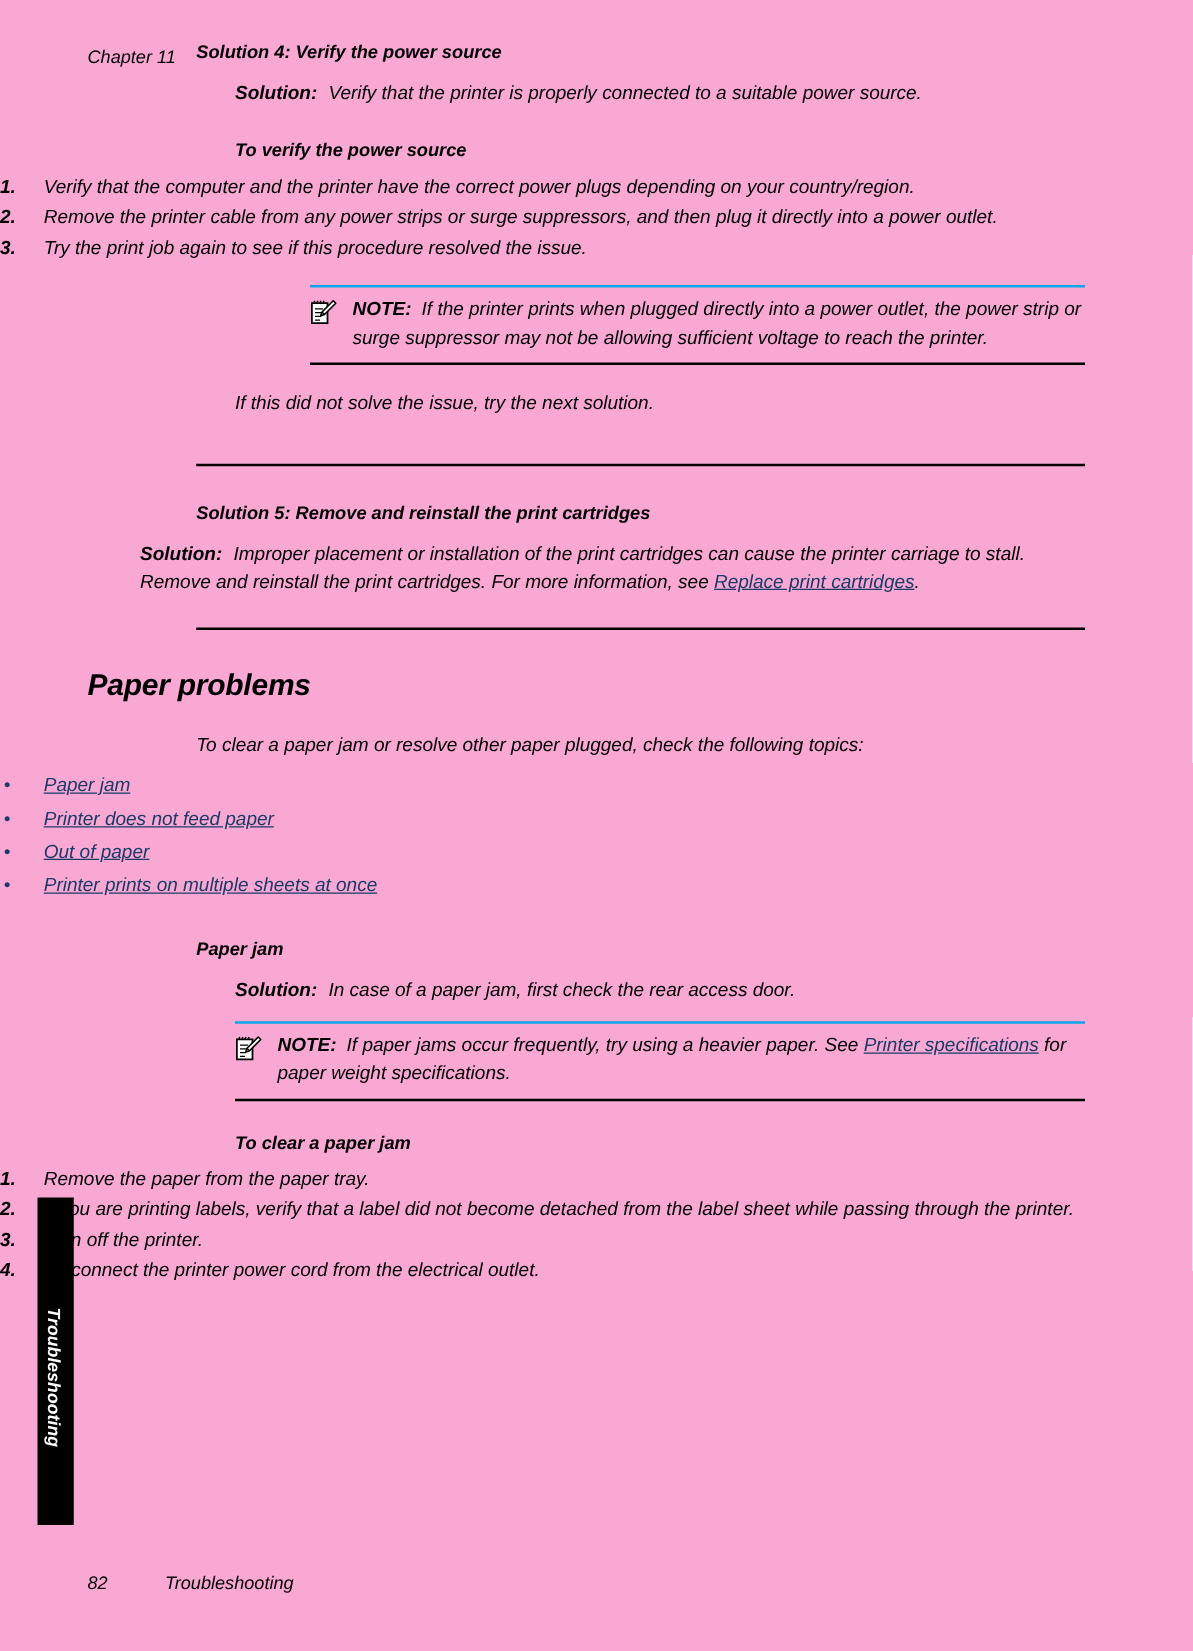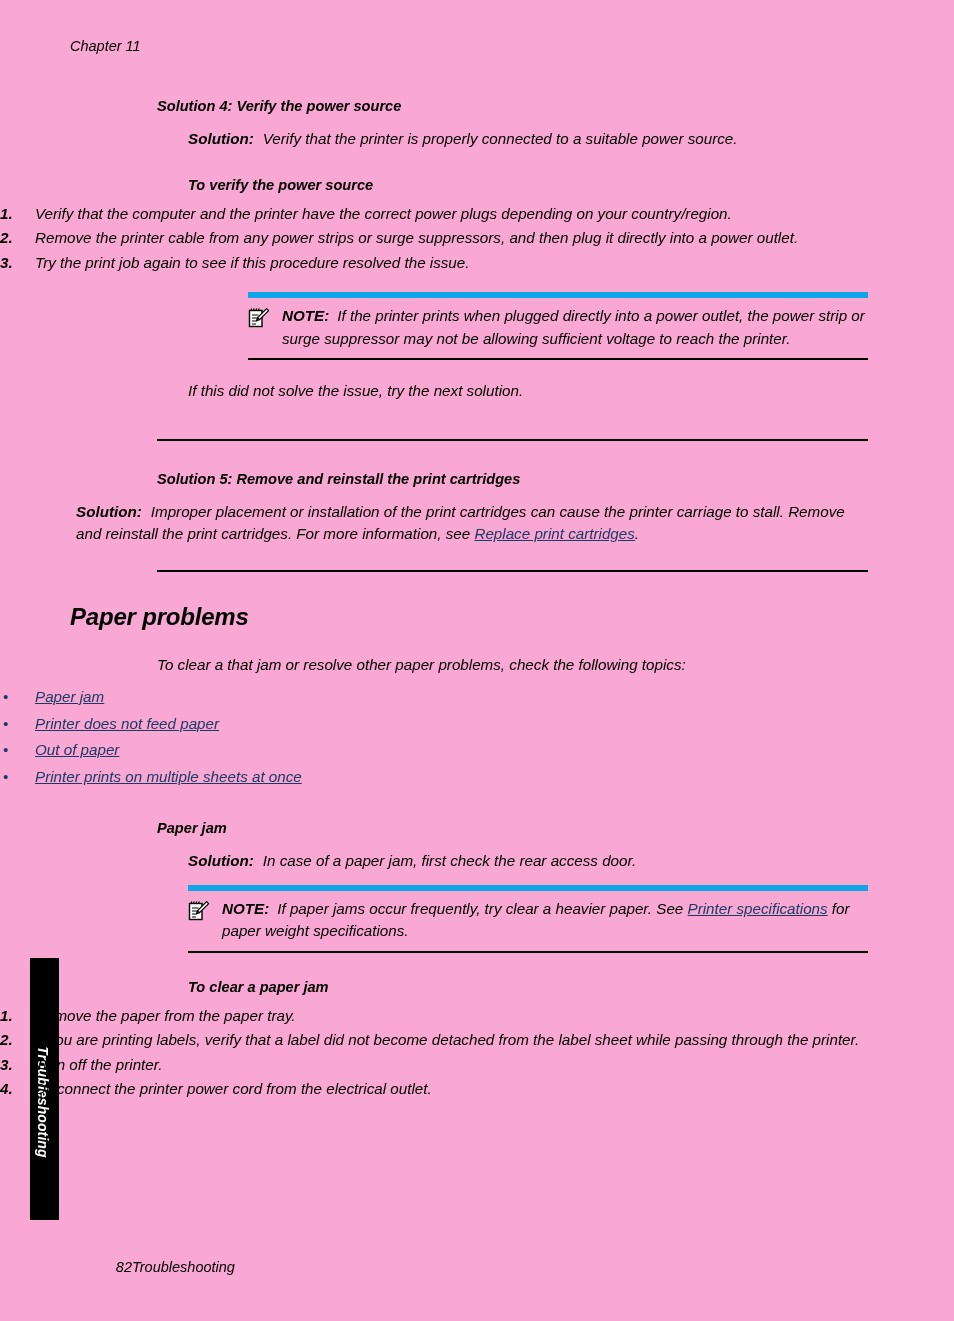--- a/index.html
+++ b/index.html
@@ -124,21 +124,21 @@
     color: #1b3a66;
     text-decoration: underline;
     cursor: pointer;
   }
 
   
   .note {
     position: relative;
     margin-left: 188px;
     margin-right: 86px;
-    border-top: 6px solid #0ea5e9;
+    border-top: 2px solid #0ea5e9;
     border-bottom: 2px solid #000;
     padding: 7px 0 8px 0;
   }
   .note-inner {
     position: relative;
     padding-left: 34px;
     font-size: 15.2px;
     line-height: 22.5px;
   }
   .note-icon {
@@ -174,21 +174,20 @@
   .footer {
     position: absolute;
     left: 70px;
     top: 1258px;
     font-size: 14.5px;
     line-height: 19px;
   }
   .footer .pageno {
     display: inline-block;
     width: 62px;
-    text-align: right;
   }
 
   .spacer-8  { height: 8px; }
   .spacer-12 { height: 12px; }
   .spacer-16 { height: 16px; }
   .spacer-20 { height: 20px; }
   .spacer-24 { height: 24px; }
   .spacer-28 { height: 28px; }
   .spacer-36 { height: 36px; }
 </style>
@@ -196,21 +195,21 @@
 <body>
 
 <div class="page">
 
   <div class="chapter-head">Chapter 11</div>
 
   <div class="thumb-tab">
     <span class="thumb-tab-label">Troubleshooting</span>
   </div>
 
-  <div class="content" style="padding-top:96px;">
+  <div class="content" style="padding-top:32px;">
 
     <div class="sec-heading lvl1">Solution 4: Verify the power source</div>
 
     <div class="spacer-12"></div>
 
     <div class="body-p lvl2">
       <span class="sol-label">Solution:</span><span class="sol-gap"></span><span>Verify that the printer is properly connected to a suitable power source.</span>
     </div>
 
     <div class="spacer-24"></div>
@@ -261,35 +260,35 @@
     <div class="spacer-36"></div>
 
     <div class="rule"></div>
 
     <div class="spacer-28"></div>
 
     <div class="sec-heading lvl1">Solution 5: Remove and reinstall the print cartridges</div>
 
     <div class="spacer-12"></div>
 
-    <div class="body-p" style="margin-left:76px; margin-right:92px;">
+    <div class="body-p" style="margin-left:112px; margin-right:92px;">
       <span class="sol-label">Solution:</span><span class="sol-gap"></span><span>Improper placement or installation of the print cartridges can cause the printer carriage to stall. Remove and reinstall the print cartridges. For more information, see </span><span class="xref">Replace print cartridges</span><span>.</span>
     </div>
 
     <div class="spacer-24"></div>
 
     <div class="rule"></div>
 
     <div class="spacer-28"></div>
 
     <div class="big-heading">Paper problems</div>
 
     <div class="spacer-20"></div>
 
-    <div class="body-p lvl1">To clear a that jam or resolve other paper problems, check the following topics:</div>
+    <div class="body-p lvl1">To clear a paper jam or resolve other paper plugged, check the following topics:</div>
 
     <div class="spacer-8"></div>
 
     <ul class="linklist lvl1">
       <li>
         <span class="bullet">•</span>
         <span class="xref">Paper jam</span>
       </li>
       <li>
         <span class="bullet">•</span>
@@ -324,21 +323,21 @@
             <rect x="1.5" y="3.5" width="12.5" height="16" fill="#ffffff" stroke="#000000" stroke-width="1.4"></rect>
             <line x1="4" y1="8" x2="10.5" y2="8" stroke="#000000" stroke-width="1"></line>
             <line x1="4" y1="11" x2="10.5" y2="11" stroke="#000000" stroke-width="1"></line>
             <line x1="4" y1="14" x2="9" y2="14" stroke="#000000" stroke-width="1"></line>
             <line x1="4" y1="17" x2="8" y2="17" stroke="#000000" stroke-width="1"></line>
             <path d="M3 3.2 L3.8 1.6 M5.5 3.2 L6.3 1.6 M8 3.2 L8.8 1.6 M10.5 3.2 L11.3 1.6" stroke="#000000" stroke-width="1.2" fill="none"></path>
             <path d="M18.6 1.6 L20.6 3.6 L11.6 12.6 L8.6 13.6 L9.6 10.6 Z" fill="#ffffff" stroke="#000000" stroke-width="1.3" stroke-linejoin="round"></path>
             <path d="M9.6 10.6 L11.6 12.6" stroke="#000000" stroke-width="1.1"></path>
           </svg>
         </span>
-        <span class="note-word">NOTE:</span><span class="note-gap"></span><span>If paper jams occur frequently, try clear a heavier paper. See </span><span class="xref">Printer specifications</span><span> for paper weight specifications.</span>
+        <span class="note-word">NOTE:</span><span class="note-gap"></span><span>If paper jams occur frequently, try using a heavier paper. See </span><span class="xref">Printer specifications</span><span> for paper weight specifications.</span>
       </div>
     </div>
 
     <div class="spacer-24"></div>
 
     <div class="sec-heading lvl2">To clear a paper jam</div>
 
     <div class="spacer-8"></div>
 
     <ol class="steps lvl2">

